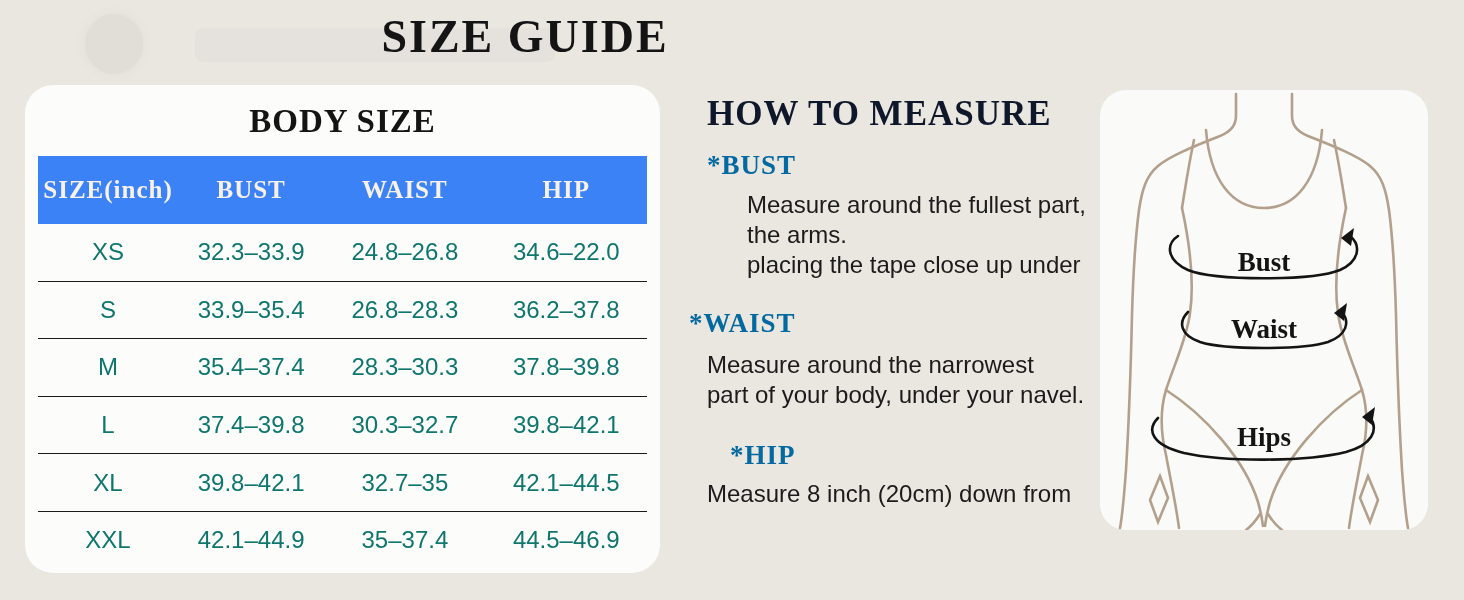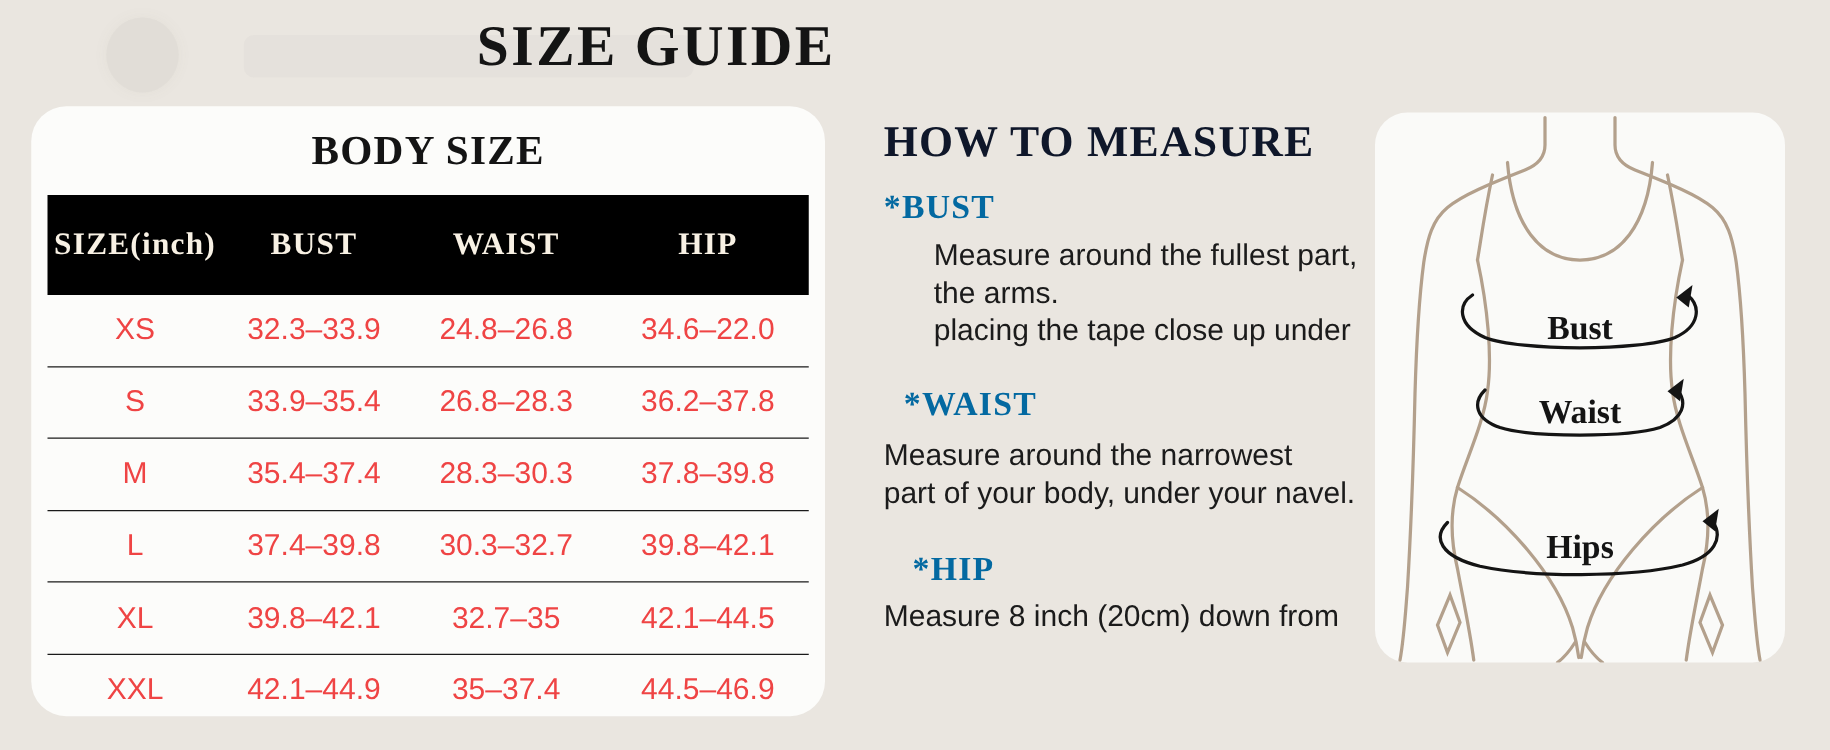--- a/index.html
+++ b/index.html
@@ -25,37 +25,37 @@
 
   
   .card{background:#FCFCFA;border-radius:28px;}
   .body-card{left:25px;top:85px;width:635px;height:488px;}
   .body-size-heading{left:0;top:18px;width:635px;text-align:center;
     font-family:"Liberation Serif", serif;font-weight:bold;font-size:33px;
     letter-spacing:1px;color:#141414;}
 
   .table-wrap{left:13px;top:71px;width:609px;}
   .thead{display:grid;grid-template-columns:23% 24% 26.5% 26.5%;align-items:center;
-    height:80px;background:#000000;}
+    height:68px;background:#3b82f6;}
   .thead .cell{text-align:center;font-family:"Liberation Serif", serif;font-weight:bold;
     font-size:25px;color:#F8F1E4;letter-spacing:1px;}
   .trow{display:grid;grid-template-columns:23% 24% 26.5% 26.5%;align-items:center;
     height:56.6px;border-bottom:1.6px solid #1A1A1A;}
   .trow:last-child{border-bottom:none;}
-  .trow .cell{text-align:center;font-size:24px;color:#ef4444;}
+  .trow .cell{text-align:center;font-size:24px;color:#0f766e;}
 
   
   .htm-heading{left:707px;top:80px;font-family:"Liberation Serif", serif;font-weight:bold;
     font-size:35px;letter-spacing:1px;color:#0f172a;margin-top:14px;}
   .measure-label{font-family:"Liberation Serif", serif;font-weight:bold;font-size:27px;
     letter-spacing:1px;color:#0369a1;}
   .measure-text{font-size:24px;line-height:30px;color:#1B1B1B;}
   .sec-bust-label{left:707px;top:150px;}
   .sec-bust-text{left:747px;top:190px;}
-  .sec-waist-label{left:723px;top:308px;text-align:right;}
+  .sec-waist-label{left:689px;top:308px;text-align:right;}
   .sec-waist-text{left:707px;top:350px;}
   .sec-hip-label{left:706px;top:440px;margin-left:24px;}
   .sec-hip-text{left:707px;top:479px;}
 
   
   .figure-card{left:1100px;top:90px;width:328px;height:440px;border-radius:26px;background:#FAFAF8;}
   .figure-card svg{display:block;width:328px;height:440px;}
   .fig-label{font-family:"Liberation Serif", serif;font-weight:bold;font-size:27px;fill:#141414;}
 </style>
 </head>

